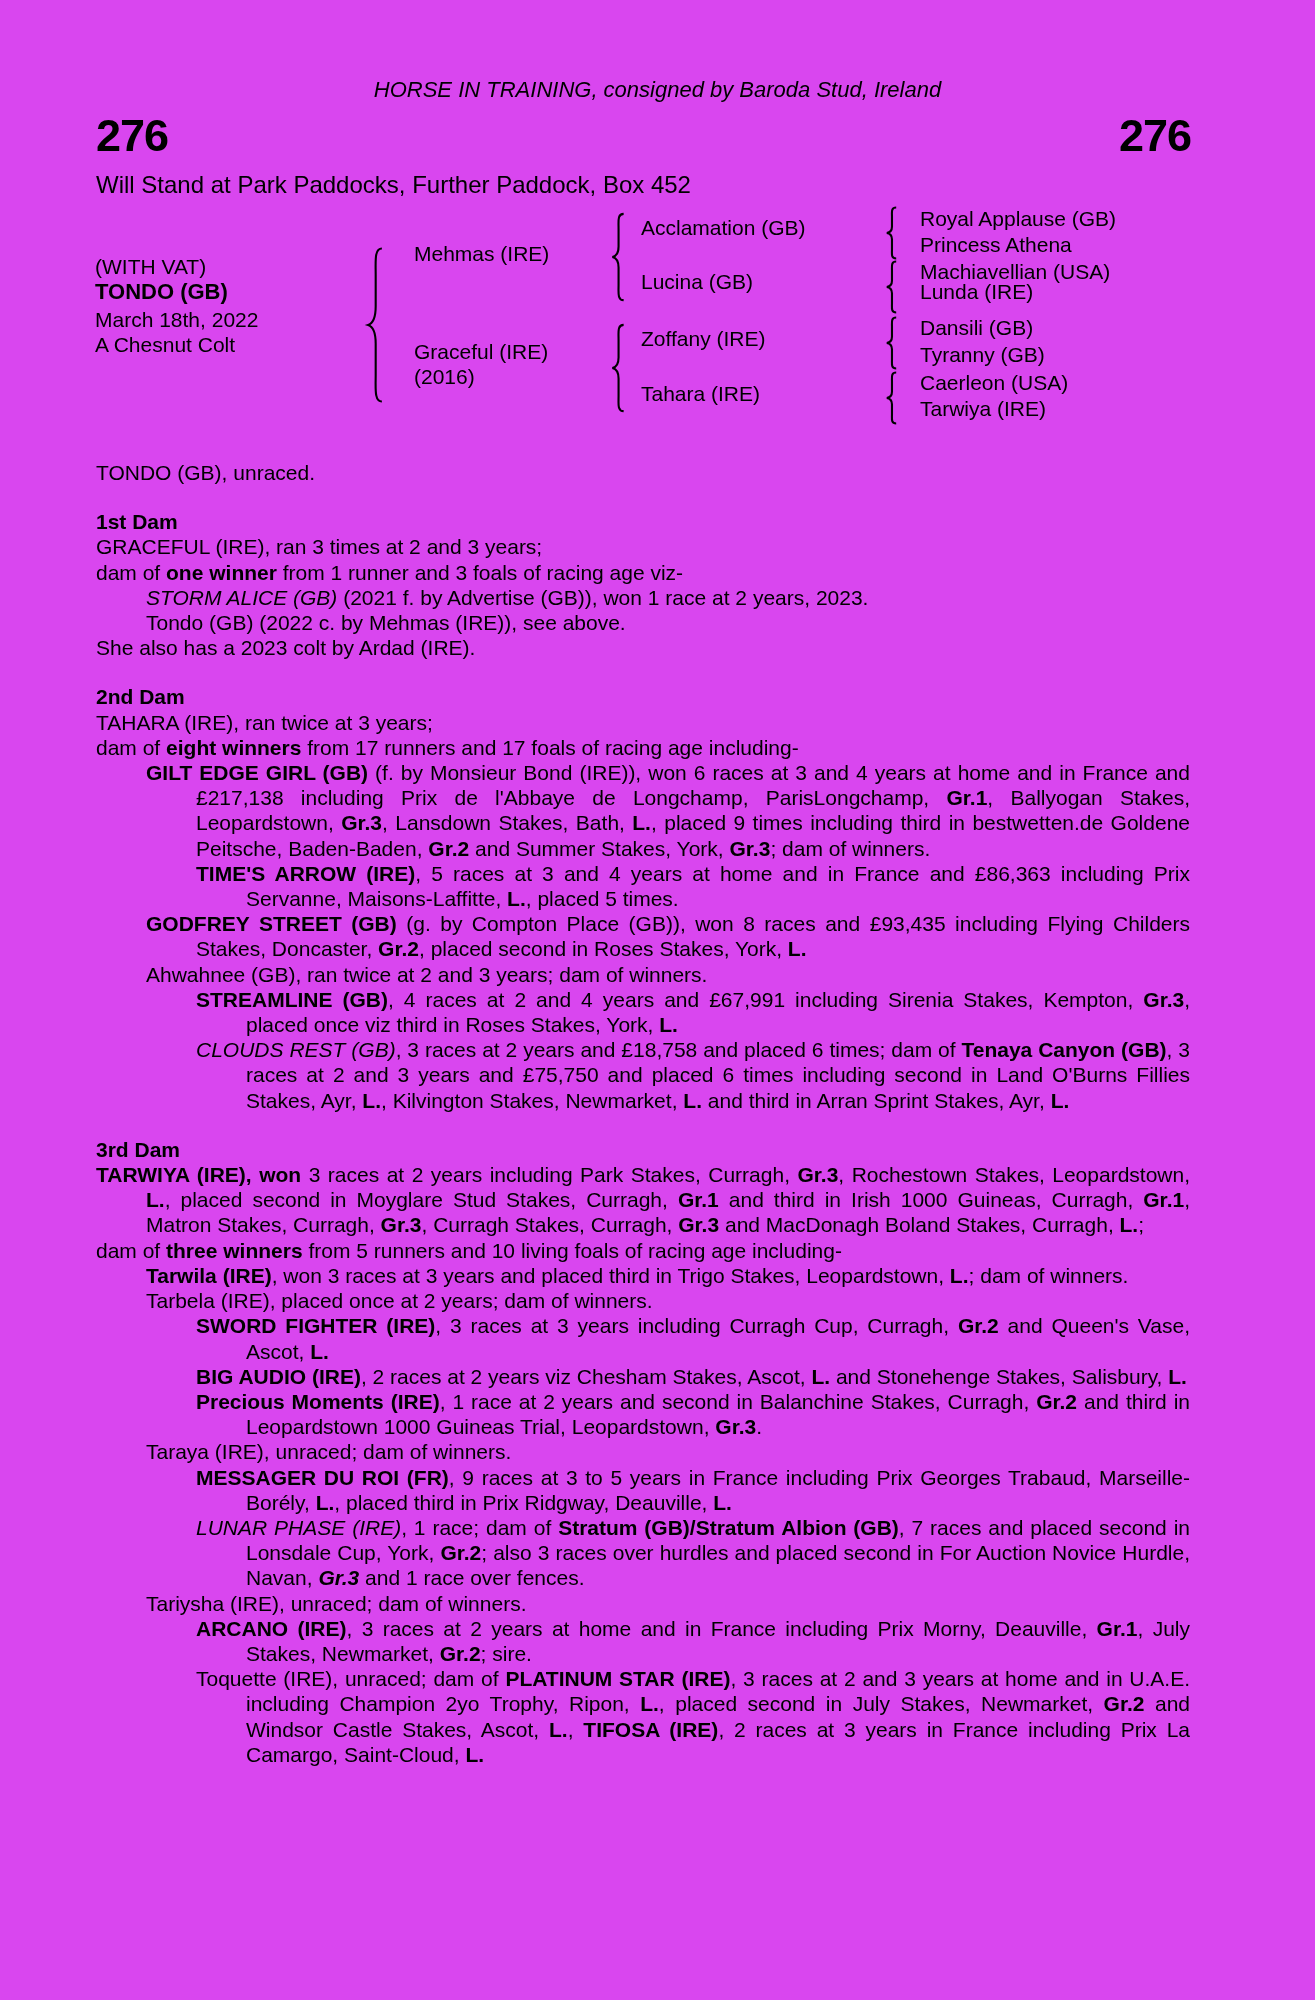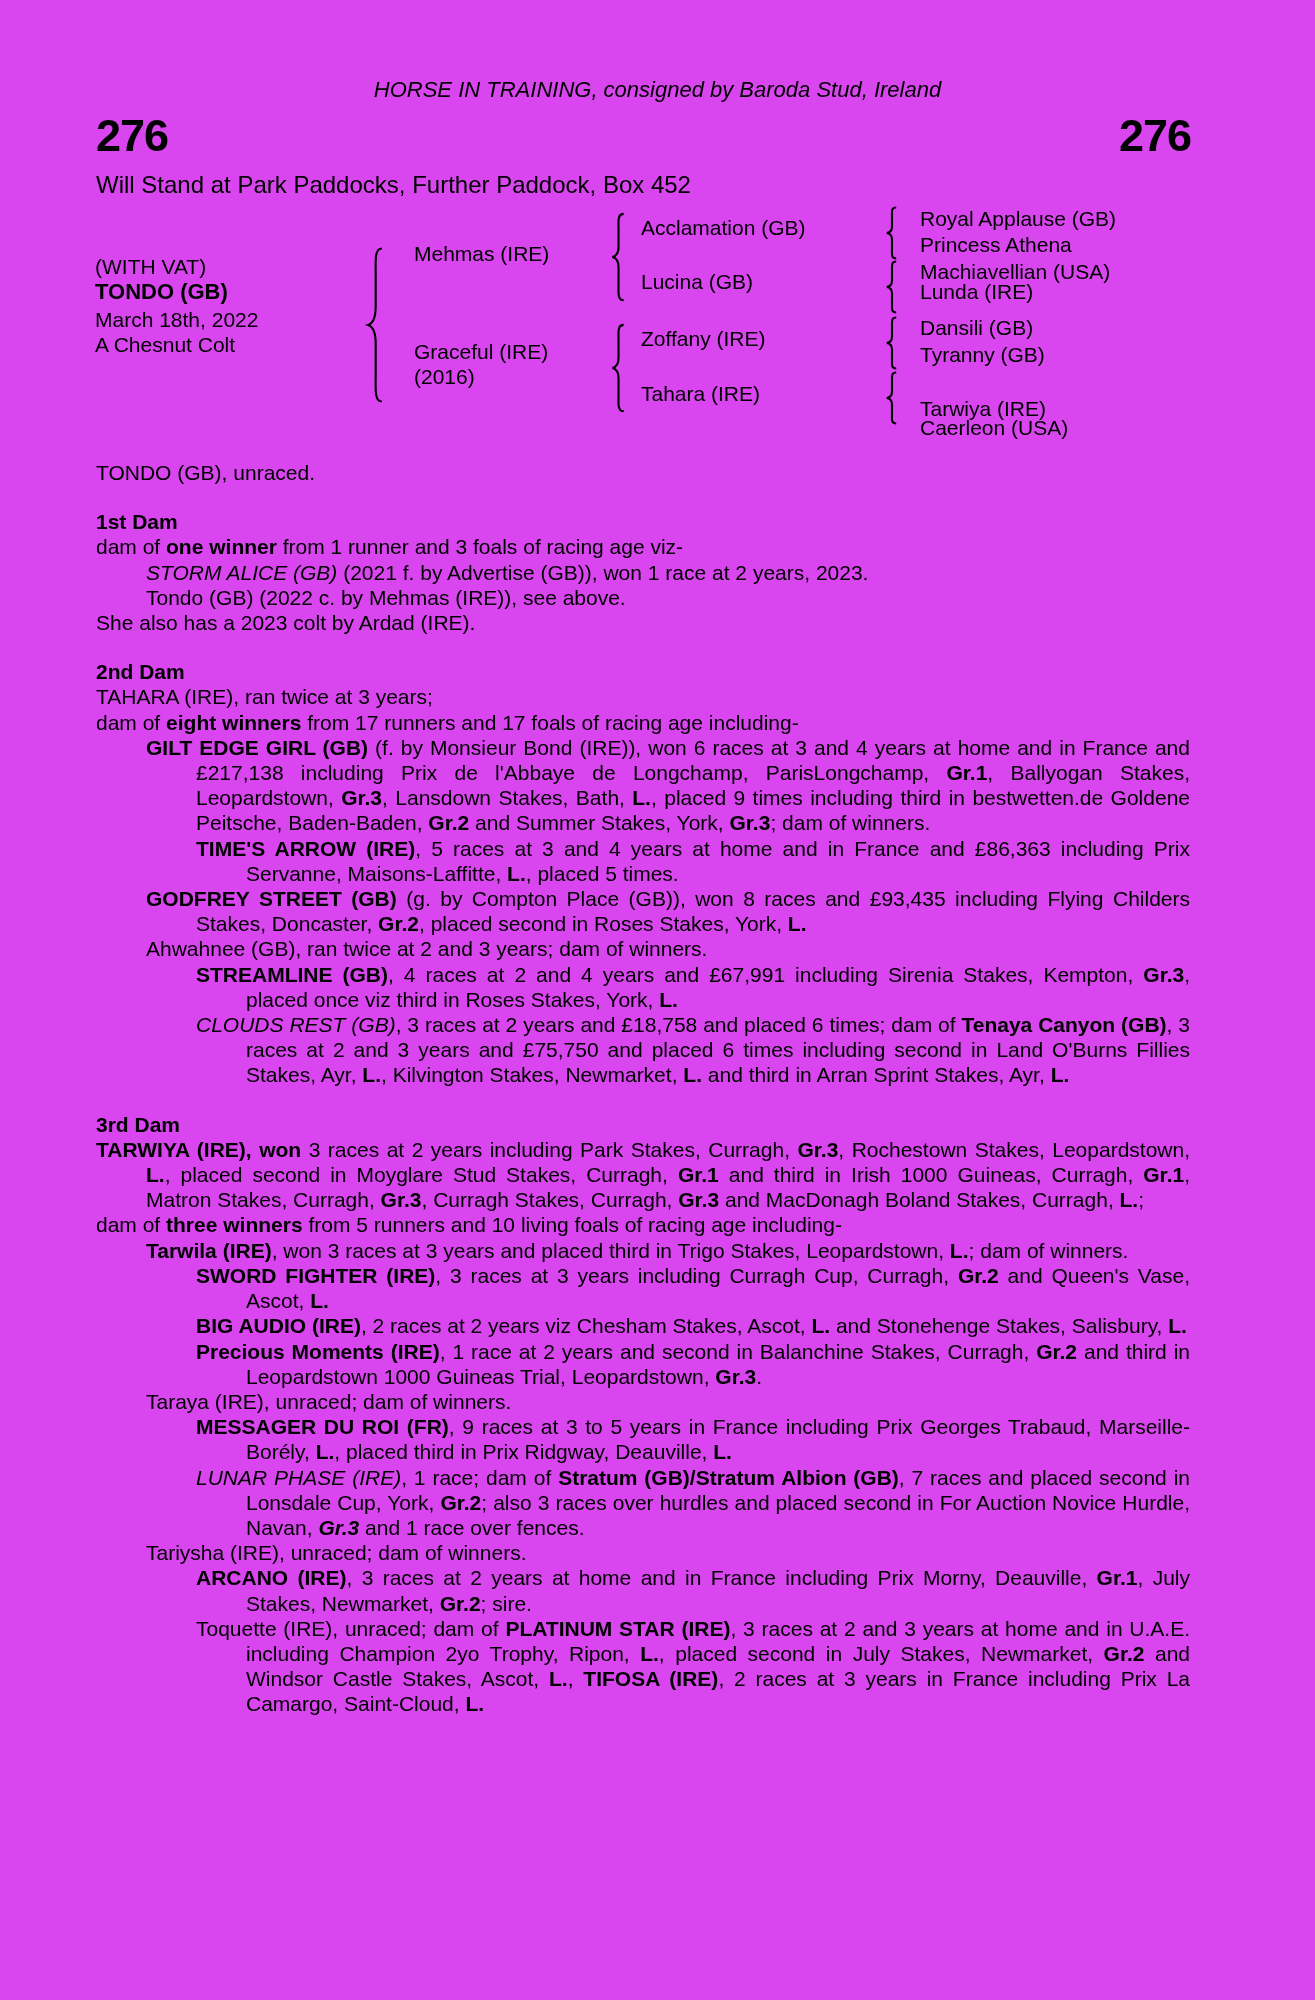--- a/index.html
+++ b/index.html
@@ -95,44 +95,46 @@
     <svg class="brace" style="left:884px; top:372px; width:15px; height:52px;" viewBox="0 0 16 100" preserveAspectRatio="none">
       <path vector-effect="non-scaling-stroke" d="M13 1 C7.5 1 8.5 9 8.5 18 L8.5 38 C8.5 46 6.5 49 3 50 C6.5 51 8.5 54 8.5 62 L8.5 82 C8.5 91 7.5 99 13 99"></path>
     </svg>
 
     <span class="ped" style="left:920px; top:207px;">Royal Applause (GB)</span>
     <span class="ped" style="left:920px; top:233px;">Princess Athena</span>
     <span class="ped" style="left:920px; top:260px;">Machiavellian (USA)</span>
     <span class="ped" style="left:920px; top:280px;">Lunda (IRE)</span>
     <span class="ped" style="left:920px; top:316px;">Dansili (GB)</span>
     <span class="ped" style="left:920px; top:343px;">Tyranny (GB)</span>
-    <span class="ped" style="left:920px; top:371px;margin-top:45px;">Caerleon (USA)</span>
+    <span class="ped" style="left:920px; top:371px;">Caerleon (USA)</span>
     <span class="ped" style="left:920px; top:397px;">Tarwiya (IRE)</span>
   </div>
 
   <div class="prose">
       <p class="para l0"><span>TONDO (GB), unraced.</span></p>
       <p class="dam-heading">1st Dam</p>
+      <p class="para l0"><span>GRACEFUL (IRE), ran 3 times at 2 and 3 years;</span></p>
       <p class="para l0"><span>dam of </span><span class="b">one winner</span><span> from 1 runner and 3 foals of racing age viz-</span></p>
       <p class="para l1"><span class="i">STORM ALICE (GB)</span><span> (2021 f. by Advertise (GB)), won 1 race at 2 years, 2023.</span></p>
       <p class="para l1"><span>Tondo (GB) (2022 c. by Mehmas (IRE)), see above.</span></p>
       <p class="para l0"><span>She also has a 2023 colt by Ardad (IRE).</span></p>
       <p class="dam-heading">2nd Dam</p>
       <p class="para l0"><span>TAHARA (IRE), ran twice at 3 years;</span></p>
       <p class="para l0"><span>dam of </span><span class="b">eight winners</span><span> from 17 runners and 17 foals of racing age including-</span></p>
       <p class="para l1"><span class="b">GILT EDGE GIRL (GB)</span><span> (f. by Monsieur Bond (IRE)), won 6 races at 3 and 4 years at home and in France and £217,138 including Prix de l'Abbaye de Longchamp, ParisLongchamp, </span><span class="b">Gr.1</span><span>, Ballyogan Stakes, Leopardstown, </span><span class="b">Gr.3</span><span>, Lansdown Stakes, Bath, </span><span class="b">L.</span><span>, placed 9 times including third in bestwetten.de Goldene Peitsche, Baden-Baden, </span><span class="b">Gr.2</span><span> and Summer Stakes, York, </span><span class="b">Gr.3</span><span>; dam of winners.</span></p>
       <p class="para l2"><span class="b">TIME'S ARROW (IRE)</span><span>, 5 races at 3 and 4 years at home and in France and £86,363 including Prix Servanne, Maisons-Laffitte, </span><span class="b">L.</span><span>, placed 5 times.</span></p>
       <p class="para l1"><span class="b">GODFREY STREET (GB)</span><span> (g. by Compton Place (GB)), won 8 races and £93,435 including Flying Childers Stakes, Doncaster, </span><span class="b">Gr.2</span><span>, placed second in Roses Stakes, York, </span><span class="b">L.</span></p>
       <p class="para l1"><span>Ahwahnee (GB), ran twice at 2 and 3 years; dam of winners.</span></p>
       <p class="para l2"><span class="b">STREAMLINE (GB)</span><span>, 4 races at 2 and 4 years and £67,991 including Sirenia Stakes, Kempton, </span><span class="b">Gr.3</span><span>, placed once viz third in Roses Stakes, York, </span><span class="b">L.</span></p>
       <p class="para l2"><span class="i">CLOUDS REST (GB)</span><span>, 3 races at 2 years and £18,758 and placed 6 times; dam of </span><span class="b">Tenaya Canyon (GB)</span><span>, 3 races at 2 and 3 years and £75,750 and placed 6 times including second in Land O'Burns Fillies Stakes, Ayr, </span><span class="b">L.</span><span>, Kilvington Stakes, Newmarket, </span><span class="b">L.</span><span> and third in Arran Sprint Stakes, Ayr, </span><span class="b">L.</span></p>
       <p class="dam-heading">3rd Dam</p>
       <p class="para l0"><span class="b">TARWIYA (IRE), won</span><span> 3 races at 2 years including Park Stakes, Curragh, </span><span class="b">Gr.3</span><span>, Rochestown Stakes, Leopardstown, </span><span class="b">L.</span><span>, placed second in Moyglare Stud Stakes, Curragh, </span><span class="b">Gr.1</span><span> and third in Irish 1000 Guineas, Curragh, </span><span class="b">Gr.1</span><span>, Matron Stakes, Curragh, </span><span class="b">Gr.3</span><span>, Curragh Stakes, Curragh, </span><span class="b">Gr.3</span><span> and MacDonagh Boland Stakes, Curragh, </span><span class="b">L.</span><span>;</span></p>
       <p class="para l0"><span>dam of </span><span class="b">three winners</span><span> from 5 runners and 10 living foals of racing age including-</span></p>
       <p class="para l1"><span class="b">Tarwila (IRE)</span><span>, won 3 races at 3 years and placed third in Trigo Stakes, Leopardstown, </span><span class="b">L.</span><span>; dam of winners.</span></p>
+      <p class="para l1"><span>Tarbela (IRE), placed once at 2 years; dam of winners.</span></p>
       <p class="para l2"><span class="b">SWORD FIGHTER (IRE)</span><span>, 3 races at 3 years including Curragh Cup, Curragh, </span><span class="b">Gr.2</span><span> and Queen's Vase, Ascot, </span><span class="b">L.</span></p>
       <p class="para l2"><span class="b">BIG AUDIO (IRE)</span><span>, 2 races at 2 years viz Chesham Stakes, Ascot, </span><span class="b">L.</span><span> and Stonehenge Stakes, Salisbury, </span><span class="b">L.</span></p>
       <p class="para l2"><span class="b">Precious Moments (IRE)</span><span>, 1 race at 2 years and second in Balanchine Stakes, Curragh, </span><span class="b">Gr.2</span><span> and third in Leopardstown 1000 Guineas Trial, Leopardstown, </span><span class="b">Gr.3</span><span>.</span></p>
       <p class="para l1"><span>Taraya (IRE), unraced; dam of winners.</span></p>
       <p class="para l2"><span class="b">MESSAGER DU ROI (FR)</span><span>, 9 races at 3 to 5 years in France including Prix Georges Trabaud, Marseille-Borély, </span><span class="b">L.</span><span>, placed third in Prix Ridgway, Deauville, </span><span class="b">L.</span></p>
       <p class="para l2"><span class="i">LUNAR PHASE (IRE)</span><span>, 1 race; dam of </span><span class="b">Stratum (GB)/Stratum Albion (GB)</span><span>, 7 races and placed second in Lonsdale Cup, York, </span><span class="b">Gr.2</span><span>; also 3 races over hurdles and placed second in For Auction Novice Hurdle, Navan, </span><span class="bi">Gr.3</span><span> and 1 race over fences.</span></p>
       <p class="para l1"><span>Tariysha (IRE), unraced; dam of winners.</span></p>
       <p class="para l2"><span class="b">ARCANO (IRE)</span><span>, 3 races at 2 years at home and in France including Prix Morny, Deauville, </span><span class="b">Gr.1</span><span>, July Stakes, Newmarket, </span><span class="b">Gr.2</span><span>; sire.</span></p>
       <p class="para l2"><span>Toquette (IRE), unraced; dam of </span><span class="b">PLATINUM STAR (IRE)</span><span>, 3 races at 2 and 3 years at home and in U.A.E. including Champion 2yo Trophy, Ripon, </span><span class="b">L.</span><span>, placed second in July Stakes, Newmarket, </span><span class="b">Gr.2</span><span> and Windsor Castle Stakes, Ascot, </span><span class="b">L.</span><span>, </span><span class="b">TIFOSA (IRE)</span><span>, 2 races at 3 years in France including Prix La Camargo, Saint-Cloud, </span><span class="b">L.</span></p>
     </div>

